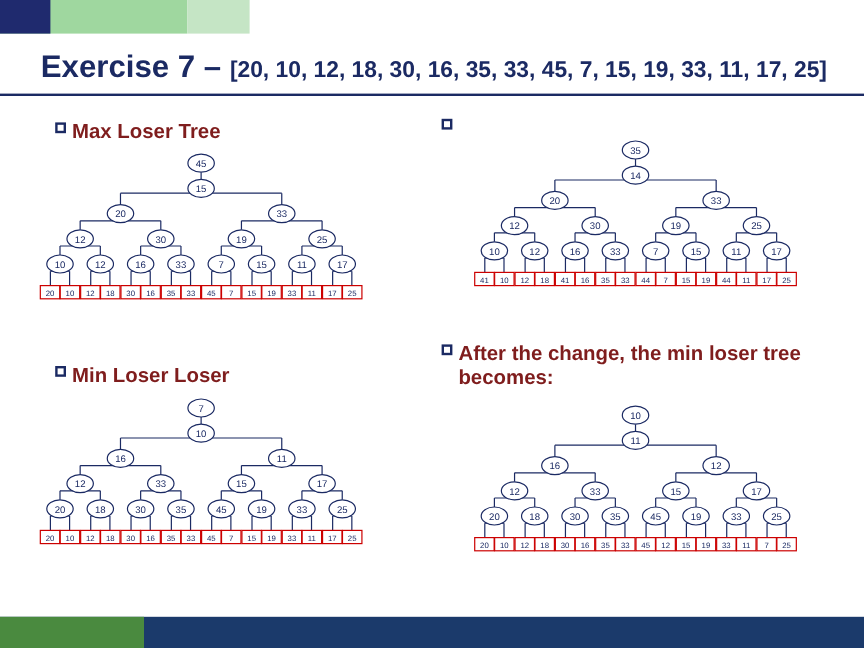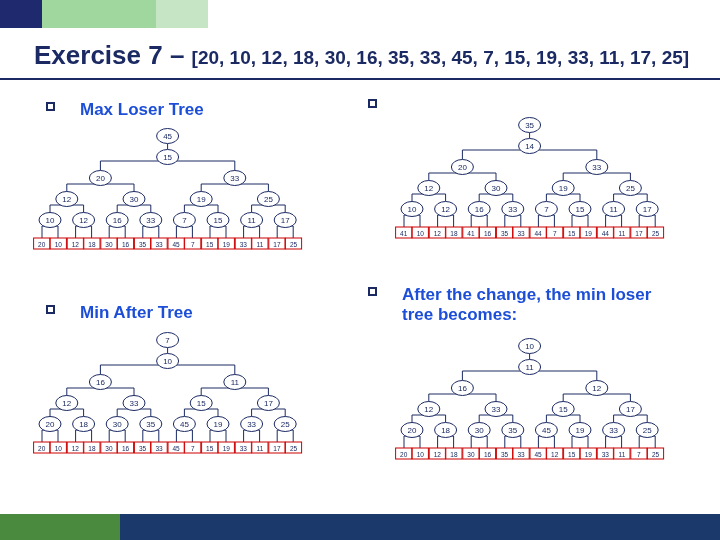--- a/index.html
+++ b/index.html
@@ -40,21 +40,21 @@
 
   .bullet{
     position:absolute;
     font-size:17px;color:#1b2a63;font-weight:bold;
   }
   .bullet .dot{
     position:absolute;left:0;top:2px;width:9px;height:9px;border:2px solid #1b2a63;
     box-sizing:border-box;
   }
   .bullet .txt{
-    display:inline-block;margin-left:34px;color:#1d4ed8;font-weight:bold;font-size:17px;
+    display:inline-block;margin-left:14px;color:#7f1d1d;font-weight:bold;font-size:17px;
     line-height:20px;
   }
 
   
   .fig{position:absolute;}
   .fig svg{display:block;}
 </style>
 </head>
 <body>
 
@@ -71,21 +71,21 @@
   <span class="dot"></span>
   <span class="txt">Max Loser Tree</span>
 </div>
 
 <div class="bullet" style="left:368px;top:97px;width:312px;">
   <span class="dot"></span>
 </div>
 
 <div class="bullet" style="left:46px;top:303px;width:260px;">
   <span class="dot"></span>
-  <span class="txt">Min After Tree</span>
+  <span class="txt">Min Loser Loser</span>
 </div>
 
 <div class="bullet" style="left:368px;top:285px;width:312px;">
   <span class="dot"></span>
   <span class="txt">After the change, the min loser tree becomes:</span>
 </div>
 
 <div class="fig" style="left:28px;top:126px;">
   <svg width="290" height="155" viewBox="0 0 290 155">
       <line x1="139.60000000000002" y1="17.5" x2="139.60000000000002" y2="23.5" stroke="#1b2a63" stroke-width="1"></line>

